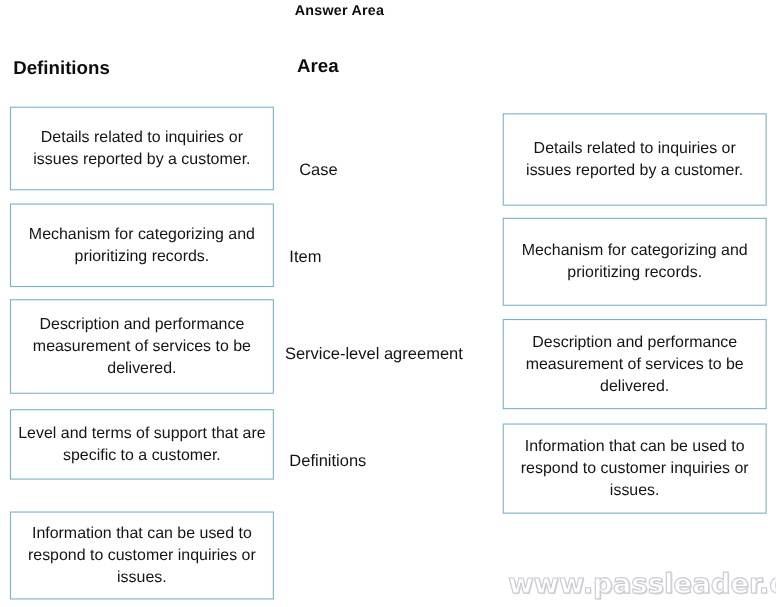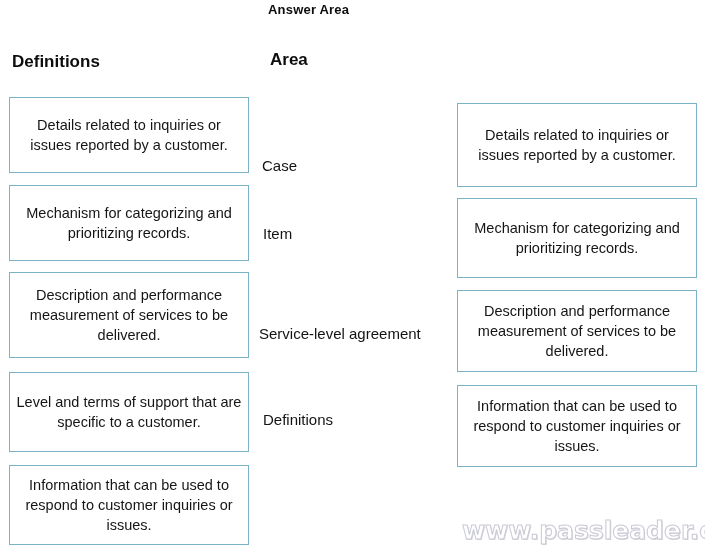--- a/index.html
+++ b/index.html
@@ -53,40 +53,40 @@
     color: #151515;
     padding: 2px 6px;
   }
   .opt-box .txt { display: block; width: 100%; }
 
   
   .left-col .opt-box { left: 9px; width: 240px; }
   .left-col .opt-box.b0 { top: 97px;  height: 76px; }
   .left-col .opt-box.b1 { top: 185px; height: 76px; }
   .left-col .opt-box.b2 { top: 272px; height: 86px; }
-  .left-col .opt-box.b3 { top: 372px; height: 80px; }
+  .left-col .opt-box.b3 { top: 372px; height: 64px; }
   .left-col .opt-box.b4 { top: 465px; height: 80px; }
 
   
   .right-col .opt-box { left: 457px; width: 240px; }
   .right-col .opt-box.b0 { top: 103px; height: 84px; }
   .right-col .opt-box.b1 { top: 198px; height: 80px; }
   .right-col .opt-box.b2 { top: 290px; height: 82px; }
   .right-col .opt-box.b3 { top: 385px; height: 82px; }
 
   
   .item-label {
     position: absolute;
     font-size: 15px;
     color: #131313;
     white-space: nowrap;
   }
-  .item-label.i0 { left: 262px; top: 146px; margin-top: 11px; }
+  .item-label.i0 { left: 272px; top: 146px; }
   .item-label.i1 { left: 263px; top: 225px; }
-  .item-label.i2 { left: 259px; top: 313px; margin-top: 12px; }
+  .item-label.i2 { left: 259px; top: 313px; }
   .item-label.i3 { left: 263px; top: 411px; }
 
   
   .watermark {
     position: absolute;
     left: 462px;
     top: 516px;
     font-size: 25px;
     font-weight: bold;
     letter-spacing: 0px;

